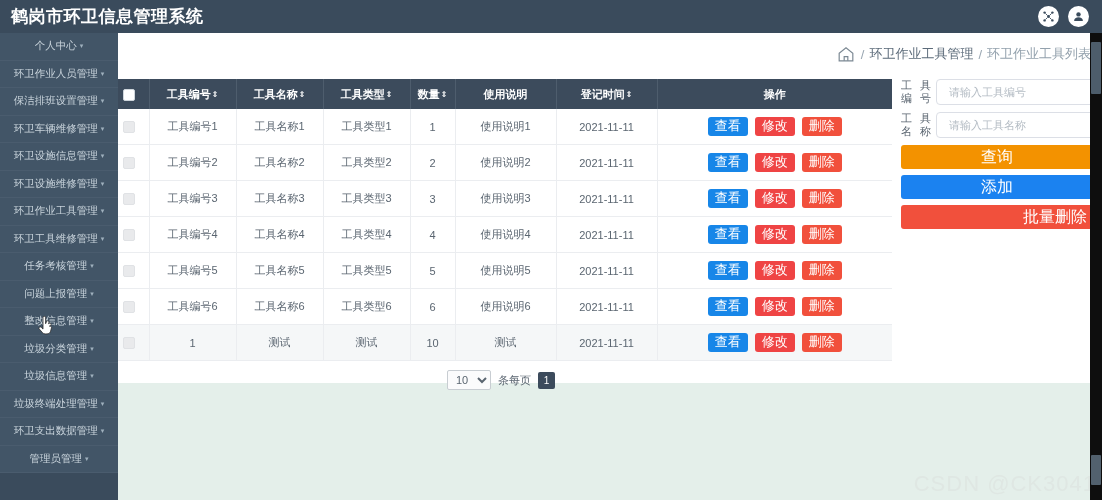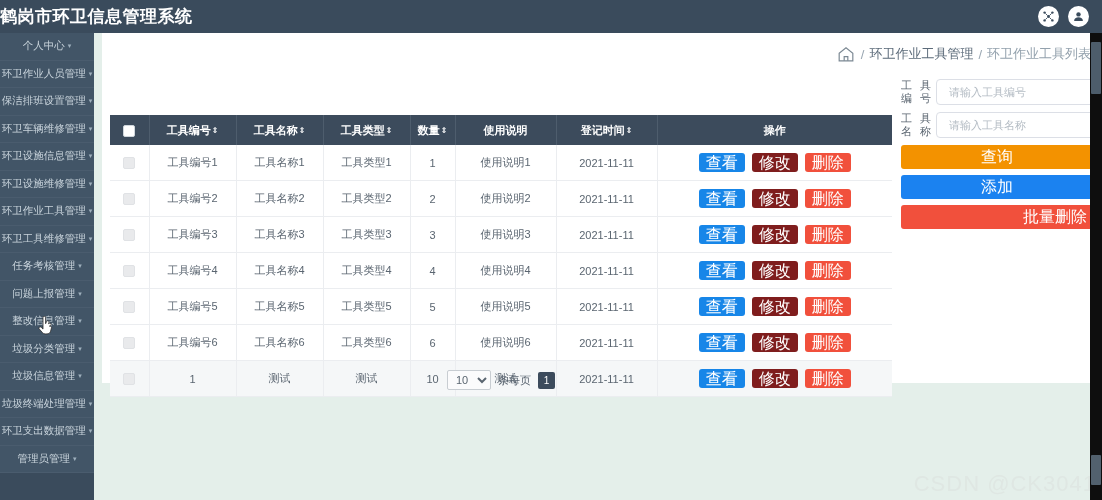--- a/index.html
+++ b/index.html
@@ -22,20 +22,21 @@
     position: absolute; top: 0; left: 0;
     width: 1102px; height: 33px;
     background: #3a4b5c;
     display: flex; align-items: center;
     z-index: 30;
   }
   .topbar-title {
     color: #ffffff;
     font-size: 17px;
     font-weight: bold;
+    padding-left: 11px;
     letter-spacing: 0.5px;
     white-space: nowrap;
   }
   .topbar-right {
     margin-left: auto;
     display: flex; align-items: center;
     gap: 9px;
     padding-right: 13px;
   }
   .circ-btn {
@@ -43,21 +44,21 @@
     border-radius: 50%;
     background: #ffffff;
     display: flex; align-items: center; justify-content: center;
     cursor: pointer;
   }
   .circ-btn svg { display: block; }
 
   
   .sidebar {
     position: absolute; top: 33px; left: 0;
-    width: 94px; height: 467px;
+    width: 118px; height: 467px;
     background: #3a4b5c;
     overflow: hidden;
     z-index: 20;
   }
   .side-item {
     height: 27.5px;
     border-bottom: 1px solid #4a5c6e;
     background: #425567;
     color: #c9d4dc;
     font-size: 10.5px;
@@ -98,21 +99,20 @@
   }
   .breadcrumb .sep { color: #9aa7b2; }
   .bc-cur { color: #93a1ad; }
   .home-icon svg { display: block; }
 
   
   .table-wrap {
     position: absolute;
     top: 46px; left: 8px;
     width: 782px;
-    margin-top: 36px;
   }
   table.data {
     width: 782px;
     border-collapse: collapse;
     table-layout: fixed;
     font-size: 11px;
   }
   table.data thead th {
     background: #3c4b5c;
     color: #ffffff;
@@ -171,28 +171,28 @@
   .act-wrap {
     display: flex; align-items: center; justify-content: center;
     gap: 7px;
   }
   .btn-sm {
     min-width: 38px;
     height: 19px;
     border: none;
     border-radius: 3px;
     color: #ffffff;
-    font-size: 16px;
-    font-family: Liberation Sans, sans-serif;
+    font-size: 13px;
+    font-family: Liberation Mono, monospace;
     cursor: pointer;
     padding: 0 7px;
     line-height: 19px;
   }
   .b-view { background: #1786e8; }
-  .b-edit { background: #7f1d1d; }
+  .b-edit { background: #ef4444; }
   .b-del  { background: #f1503c; }
 
   
   .pager {
     position: absolute;
     top: 337px; left: 8px;
     width: 782px;
     display: flex; align-items: center; justify-content: center;
     gap: 7px;
     font-size: 11px;

